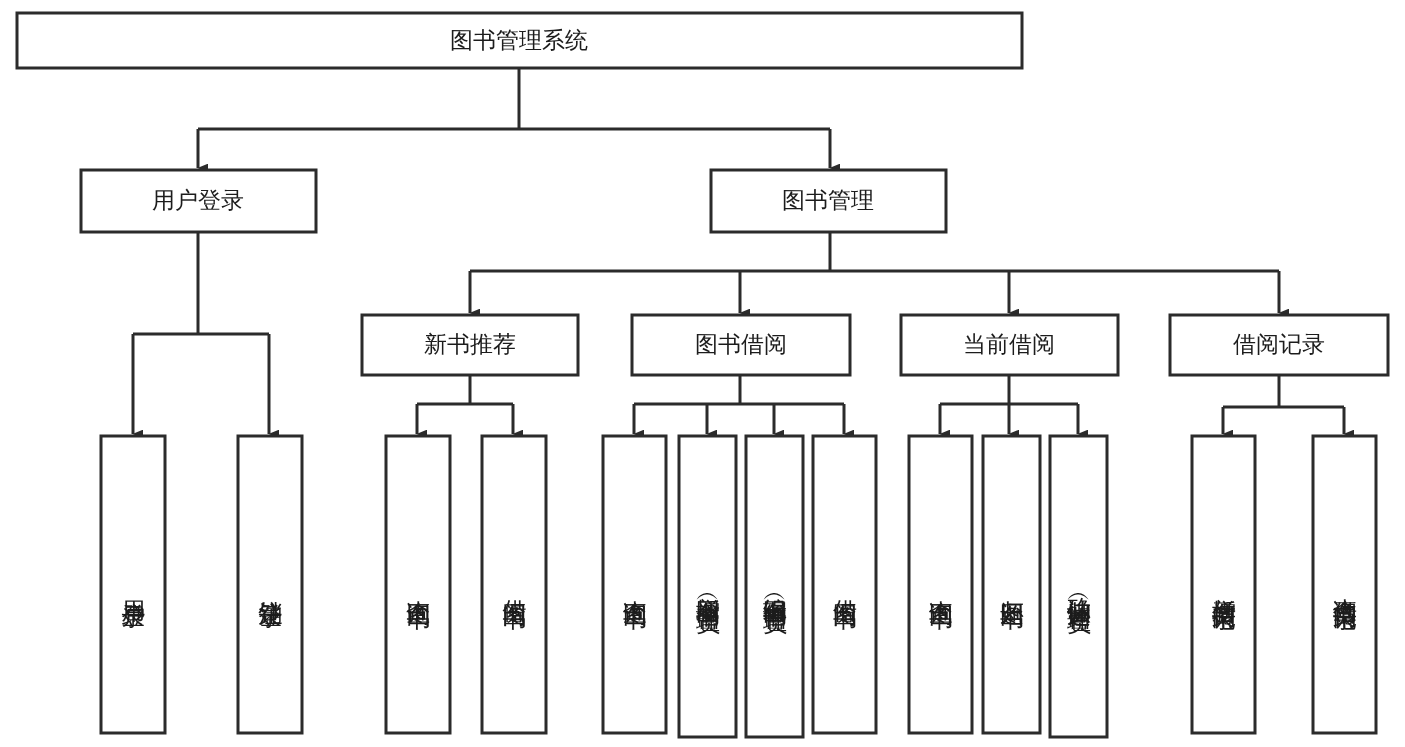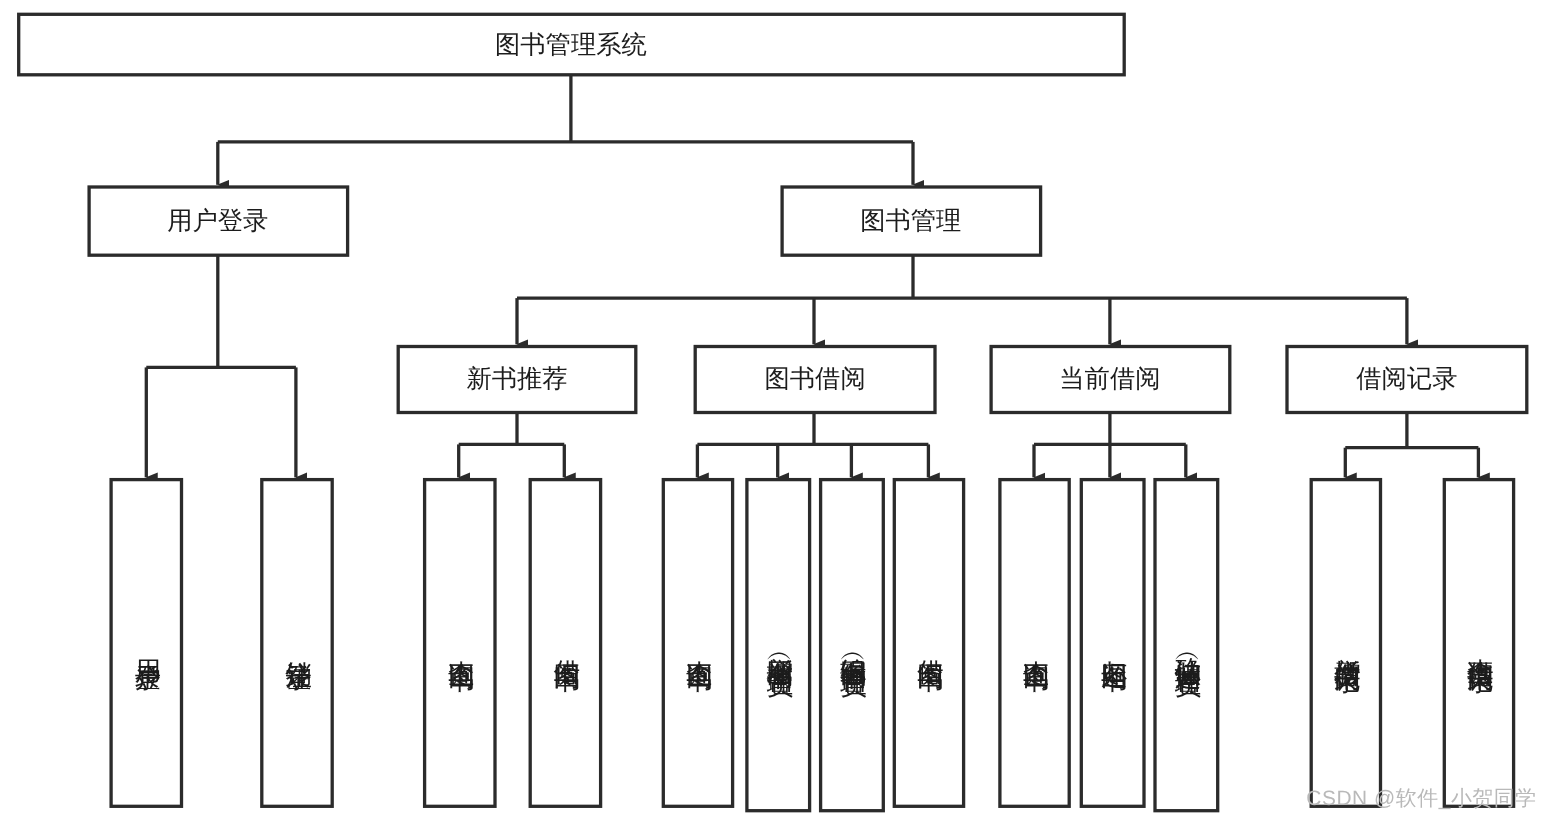--- a/index.html
+++ b/index.html
@@ -189,15 +189,14 @@
   <div class="leaf-label" style="left:746px; top:436px; width:57px; height:301px;">编辑图书（管理员）</div>
   <div class="leaf-label" style="left:813px; top:436px; width:63px; height:297px;">借阅图书</div>
 
   <div class="leaf-label" style="left:909px; top:436px; width:63px; height:297px;">查询图书</div>
   <div class="leaf-label" style="left:983px; top:436px; width:57px; height:297px;">归还图书</div>
   <div class="leaf-label" style="left:1050px; top:436px; width:57px; height:301px;">确认归还（管理员）</div>
 
   <div class="leaf-label" style="left:1192px; top:436px; width:63px; height:297px;">新增借阅记录</div>
   <div class="leaf-label" style="left:1313px; top:436px; width:63px; height:297px;">查询借阅记录</div>
 
-  <div class="watermark">CSDN @软件_小贺同学</div>
 
 </div>
 
 </body></html>

